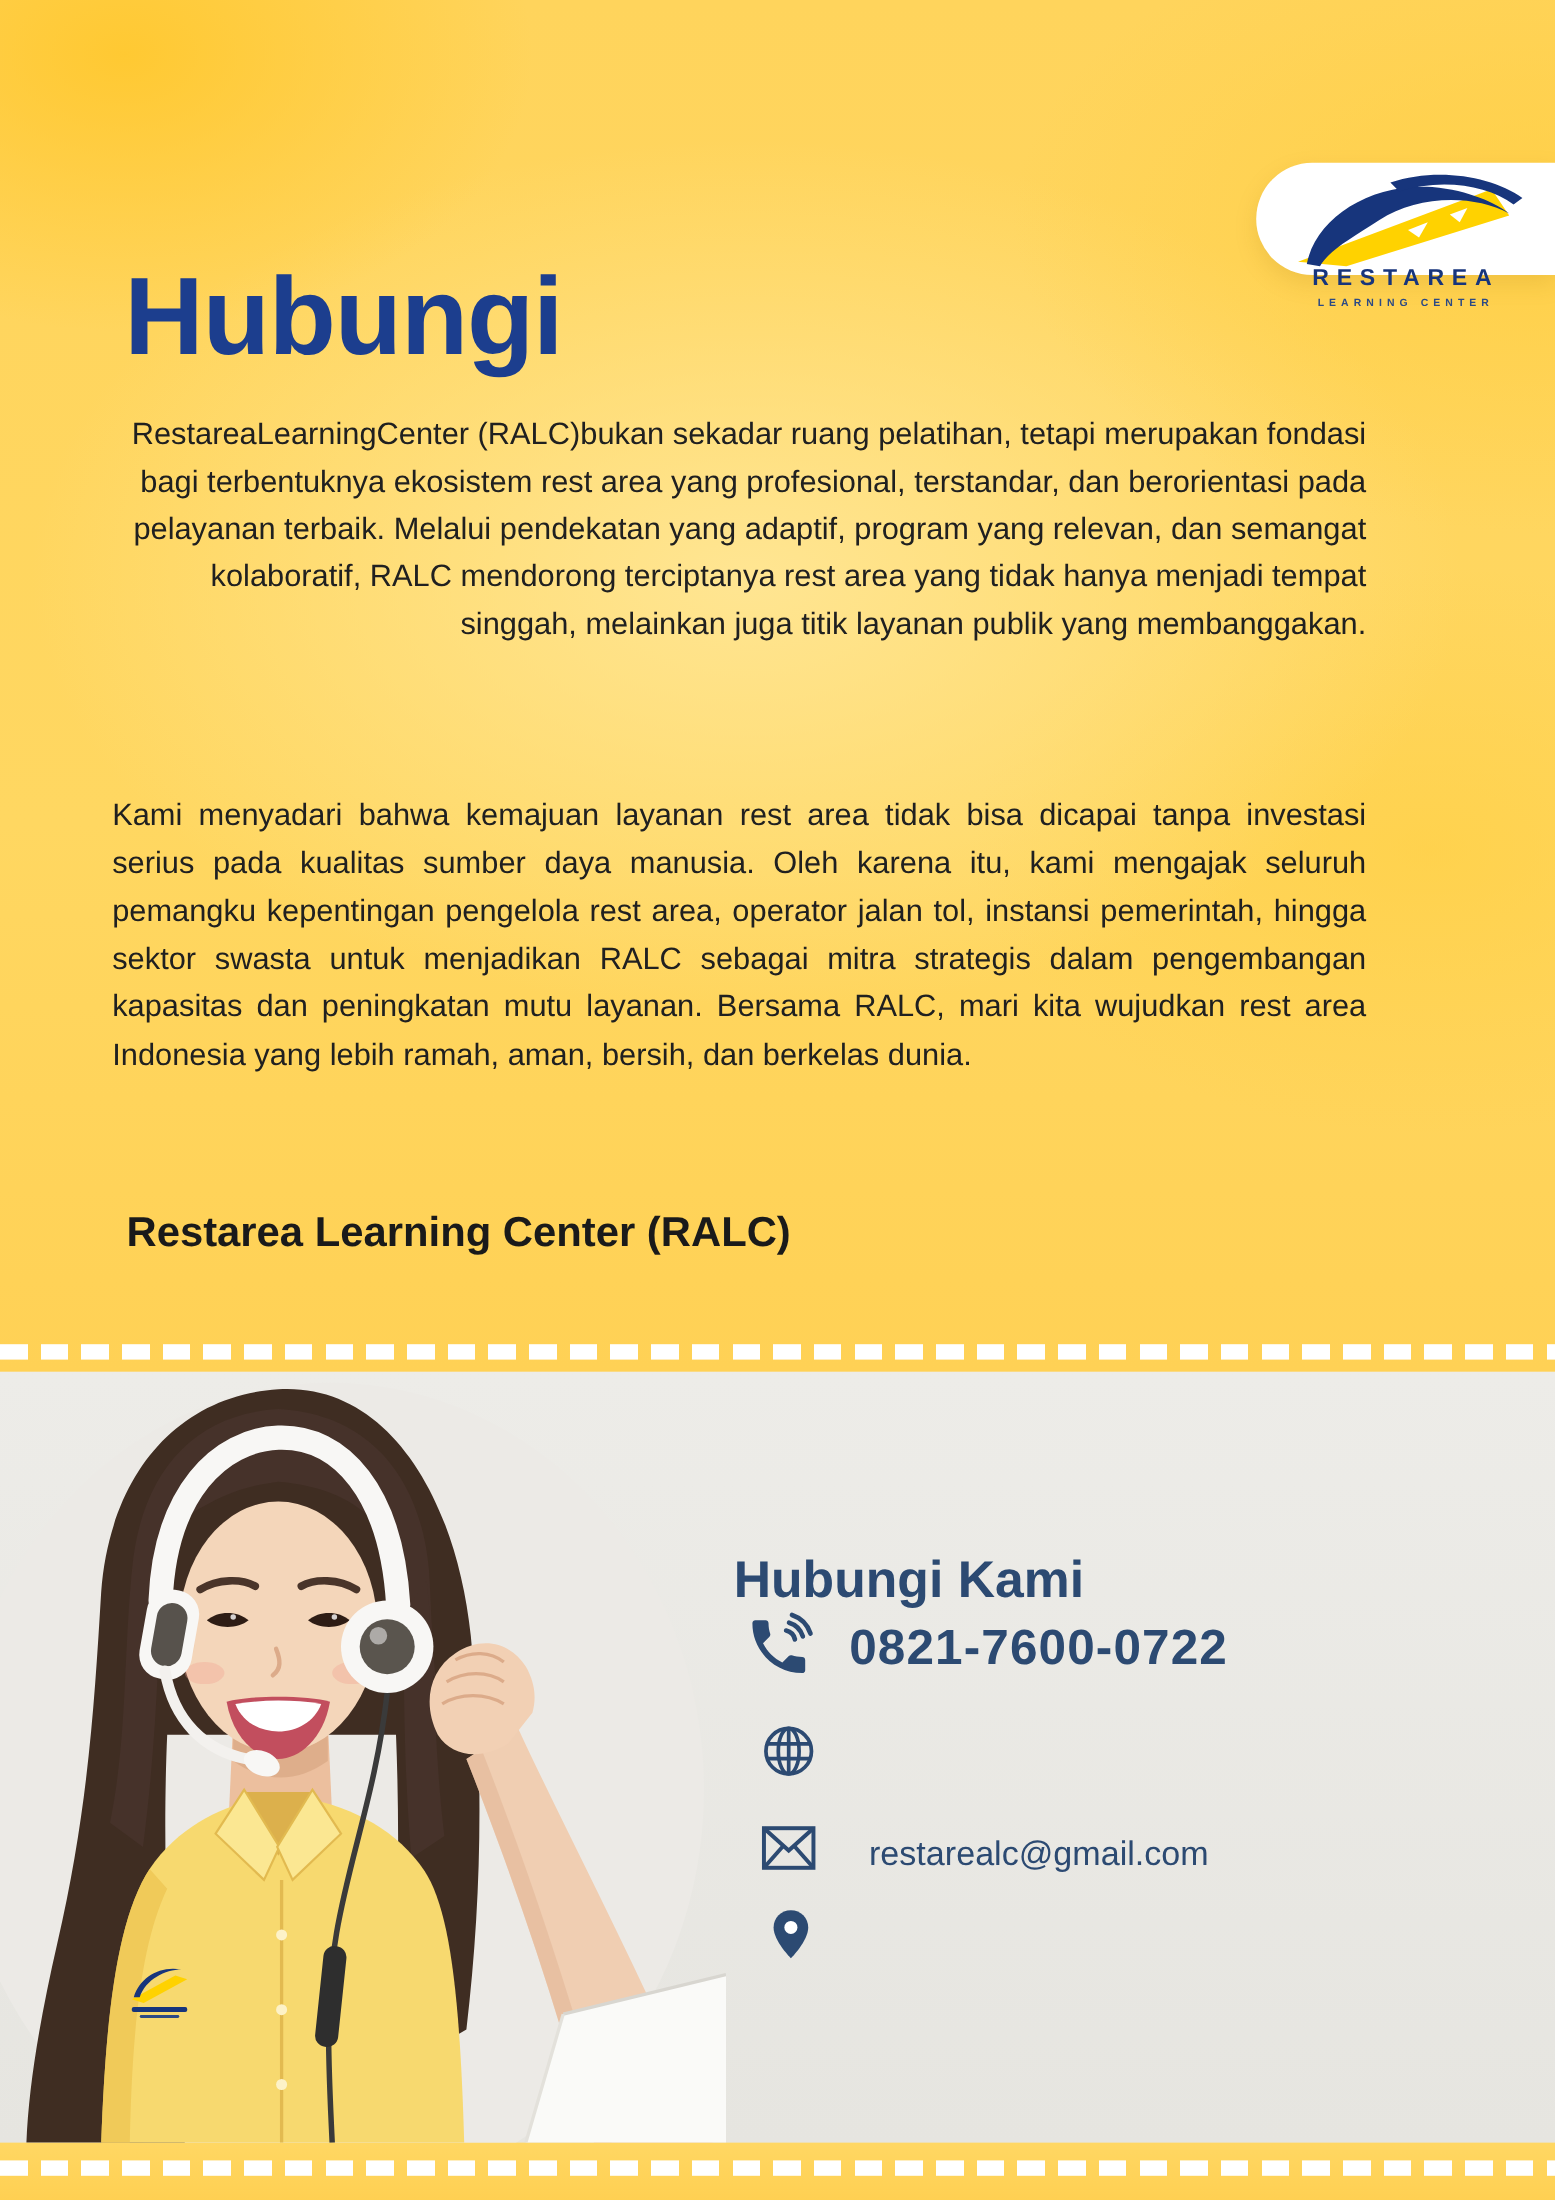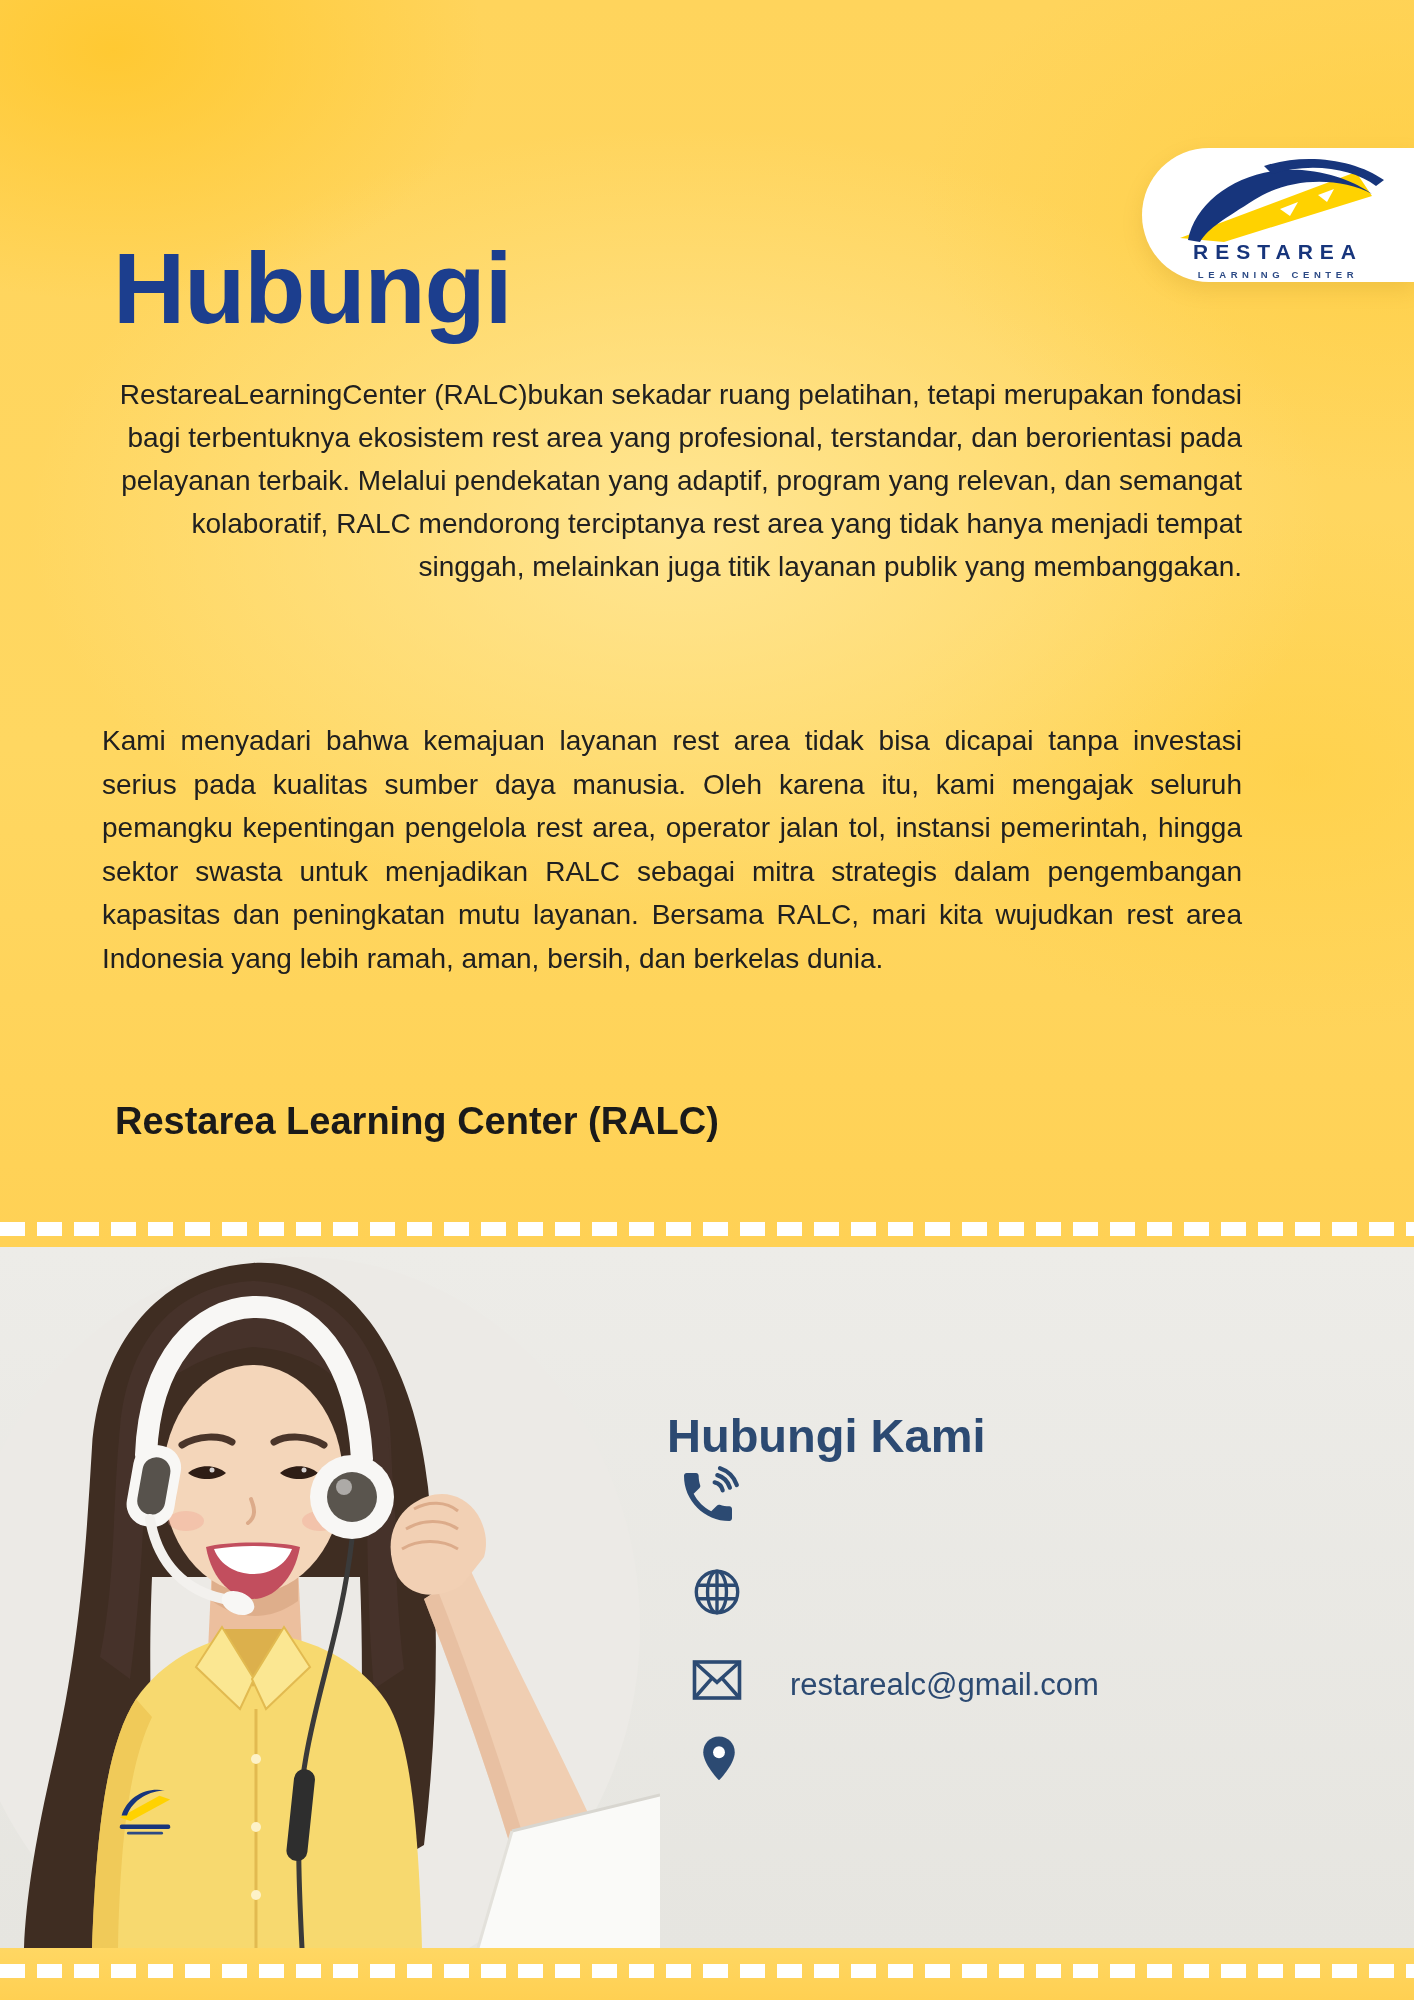--- a/index.html
+++ b/index.html
@@ -12,21 +12,21 @@
   .section-top{
     position:absolute;left:0;top:0;width:1414px;height:1247px;
     background:
       radial-gradient(620px 420px at 8% 4%,  rgba(255,198,40,.80) 0%, rgba(255,198,40,0) 60%),
       radial-gradient(900px 520px at 100% 16%, rgba(255,205,60,.65) 0%, rgba(255,205,60,0) 55%),
       radial-gradient(1050px 640px at 48% 42%, rgba(255,232,155,.85) 0%, rgba(255,232,155,0) 62%),
       radial-gradient(700px 430px at 92% 62%, rgba(255,206,62,.55) 0%, rgba(255,206,62,0) 60%),
       linear-gradient(180deg,#ffd45c 0%,#ffd761 60%,#ffd155 100%);
   }
   .logo-badge{
-    position:absolute;top:148px;right:0;width:272px;height:134px;
+    position:absolute;top:148px;right:0;width:272px;height:102px;
     background:#ffffff;border-radius:70px 0 0 70px;
     box-shadow:0 8px 20px rgba(170,130,20,.18);
   }
   .logo-badge svg{position:absolute;left:18px;top:6px;}
   .logo-brand-text{fill:var(--logo-navy,#17357c);font-family:"Liberation Sans",sans-serif;font-weight:bold;font-size:21px;letter-spacing:7px;}
   .logo-tagline-text{fill:#2c4a85;font-family:"Liberation Sans",sans-serif;font-weight:bold;font-size:9.5px;letter-spacing:4.6px;}
   .page-title{
     position:absolute;left:113px;top:238px;margin:0;
     font-size:100px;line-height:1;font-weight:800;letter-spacing:-1px;
     color:var(--navy,#1c3e8e);
@@ -181,20 +181,21 @@
     <h2 class="contact-heading">Hubungi Kami</h2>
 
     <span class="contact-icon icon-phone">
       <svg width="64" height="64" viewBox="0 0 24 24">
         <path class="svg-navy-fill" d="M6.62 10.79c1.44 2.83 3.76 5.14 6.59 6.59l2.2-2.2c.27-.27.67-.36 1.02-.24 1.12.37 2.33.57 3.57.57.55 0 1 .45 1 1V20c0 .55-.45 1-1 1-9.39 0-17-7.61-17-17 0-.55.45-1 1-1h3.5c.55 0 1 .45 1 1 0 1.25.2 2.45.57 3.57.11.35.03.74-.25 1.02l-2.2 2.2z"></path>
         <path class="svg-navy-stroke" stroke-width="1.6" stroke-linecap="round" d="M14.5 6.5 a4,4 0 0 1 3,3"></path>
         <path class="svg-navy-stroke" stroke-width="1.6" stroke-linecap="round" d="M15.5 3.8 a7,7 0 0 1 4.7,4.7"></path>
         <path class="svg-navy-stroke" stroke-width="1.6" stroke-linecap="round" d="M16.5 1.2 a10,10 0 0 1 6.3,6.3"></path>
       </svg>
     </span>
+    <p class="contact-text phone-number">0821-7600-0722</p>
 
     <span class="contact-icon icon-globe">
       <svg width="54" height="54" viewBox="0 0 24 24">
         <circle class="svg-navy-stroke" stroke-width="1.5" cx="12" cy="12" r="9.2"></circle>
         <ellipse class="svg-navy-stroke" stroke-width="1.5" cx="12" cy="12" rx="4.2" ry="9.2"></ellipse>
         <path class="svg-navy-stroke" stroke-width="1.5" d="M3 9h18 M3 15h18 M12 2.8v18.4"></path>
       </svg>
     </span>
 
     <span class="contact-icon icon-mail">

